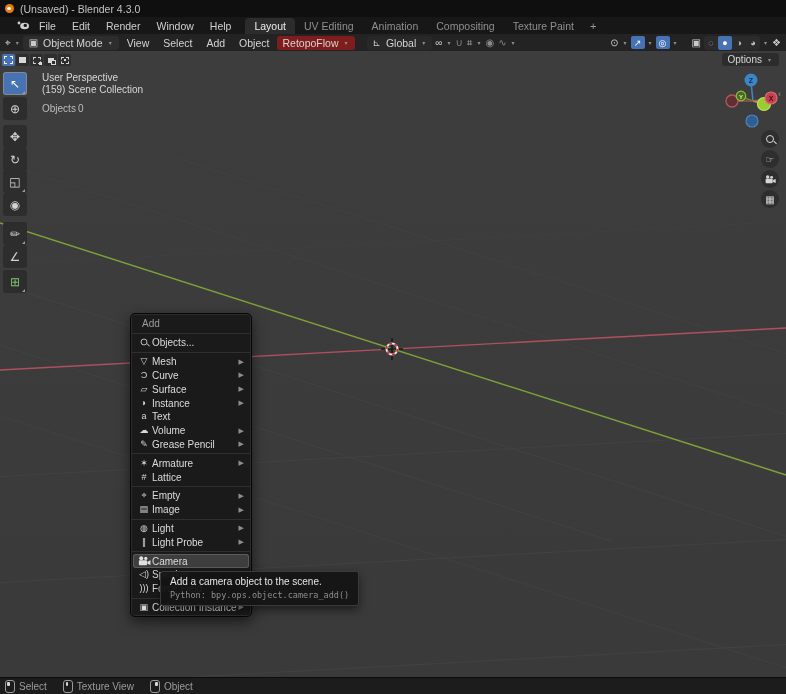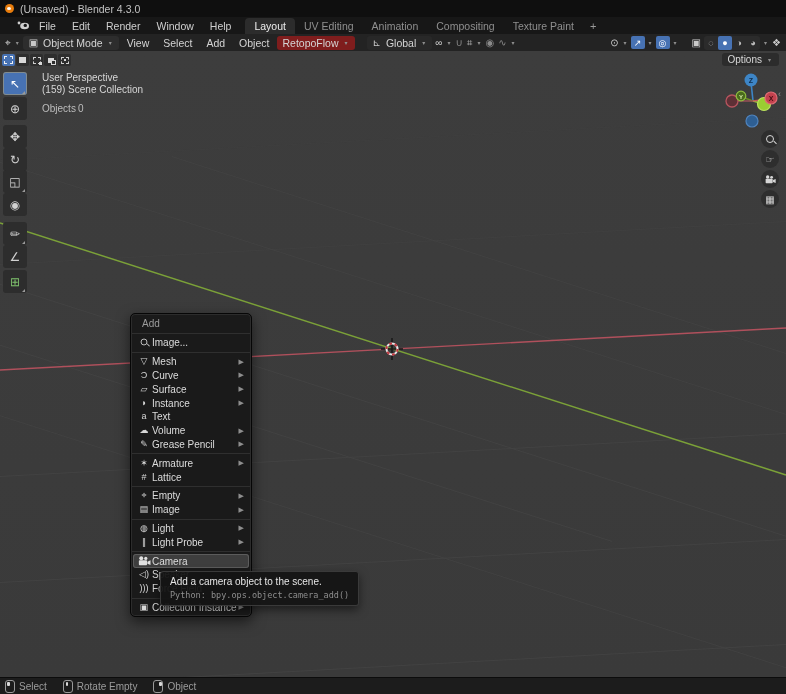--- a/index.html
+++ b/index.html
@@ -295,21 +295,21 @@
   <div class="navbtn" style="top:139px;">
       <span>▦</span>
     </div>
 
   <div id="addmenu">
     <div class="menu-title">Add</div>
     <div class="menu-sep"></div>
     <div id="addmenu-items">
         <div class="menu-item">
           <span class="mi-icon"><span class="mag" style="transform: scale(0.85);"></span></span>
-          <span class="mi-label">Image...</span>
+          <span class="mi-label">Objects...</span>
         </div>
         <div class="menu-sep"></div>
         <div class="menu-item">
           <span class="mi-icon">▽</span>
           <span class="mi-label">Mesh</span>
           <span class="mi-arrow">▶</span>
         </div>
         <div class="menu-item">
           <span class="mi-icon">Ɔ</span>
           <span class="mi-label">Curve</span>
@@ -410,21 +410,21 @@
     <span class="hint">
       <span class="mouse lmb">
         <i></i>
       </span>
       <span>Select</span>
     </span>
     <span class="hint">
       <span class="mouse mmb">
         <i></i>
       </span>
-      <span>Rotate Empty</span>
+      <span>Texture View</span>
     </span>
     <span class="hint">
       <span class="mouse rmb">
         <i></i>
       </span>
       <span>Object</span>
     </span>
   </div>
 
 </body></html>

